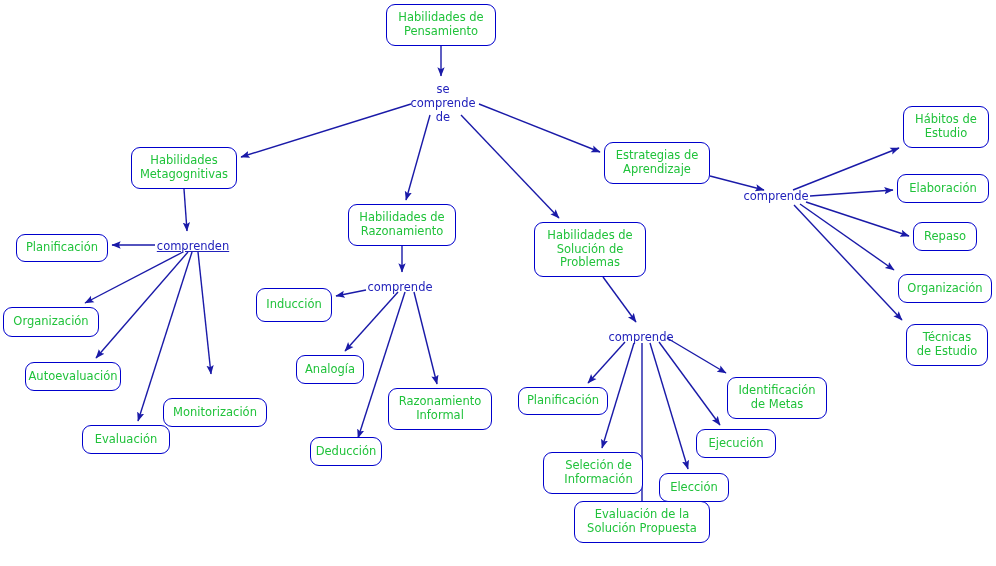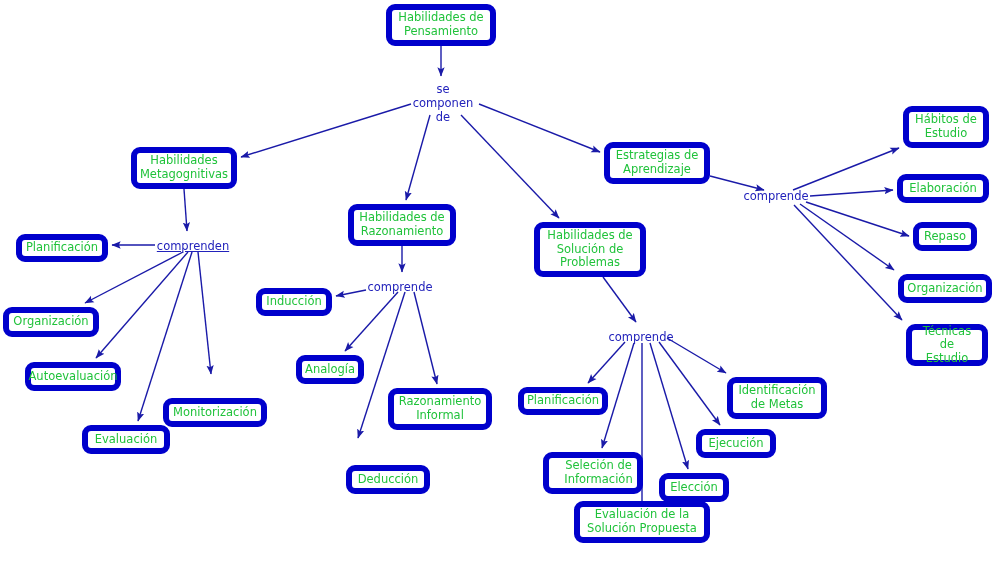--- a/index.html
+++ b/index.html
@@ -18,21 +18,21 @@
   svg#map-svg {
     position: absolute;
     left: 0;
     top: 0;
     width: 996px;
     height: 566px;
   }
   .node-box {
     position: absolute;
     box-sizing: border-box;
-    border: 6px solid #1d4ed8;
+    border: 1px solid #1d4ed8;
     border-radius: 9px;
     background: #ffffff;
     color: #1fc23a;
     display: flex;
     align-items: center;
     justify-content: center;
     text-align: center;
     line-height: 1.18;
     font-size: 11.5px;
     padding: 2px 5px;
@@ -104,23 +104,23 @@
       <div class="node-box" style="left: 534px; top: 222px; width: 112px; height: 55px; border-color: rgb(0, 0, 204); color: rgb(31, 194, 58);">Habilidades de
 Solución de
 Problemas</div>
       <div class="node-box" style="left: 604px; top: 142px; width: 106px; height: 42px; border-color: rgb(0, 0, 204); color: rgb(31, 194, 58);">Estrategias de
 Aprendizaje</div>
       <div class="node-box" style="left: 16px; top: 234px; width: 92px; height: 28px; border-color: rgb(0, 0, 204); color: rgb(31, 194, 58);">Planificación</div>
       <div class="node-box" style="left: 3px; top: 307px; width: 96px; height: 30px; border-color: rgb(0, 0, 204); color: rgb(31, 194, 58);">Organización</div>
       <div class="node-box" style="left: 25px; top: 362px; width: 96px; height: 29px; border-color: rgb(0, 0, 204); color: rgb(31, 194, 58);">Autoevaluación</div>
       <div class="node-box" style="left: 82px; top: 425px; width: 88px; height: 29px; border-color: rgb(0, 0, 204); color: rgb(31, 194, 58);">Evaluación</div>
       <div class="node-box" style="left: 163px; top: 378px; width: 104px; height: 29px; border-color: rgb(0, 0, 204); color: rgb(31, 194, 58); margin-top: 20px;">Monitorización</div>
-      <div class="node-box" style="left: 256px; top: 288px; width: 76px; height: 28px; border-color: rgb(0, 0, 204); color: rgb(31, 194, 58);">Inducción</div>
+      <div class="node-box" style="left: 256px; top: 288px; width: 76px; height: 34px; border-color: rgb(0, 0, 204); color: rgb(31, 194, 58);">Inducción</div>
       <div class="node-box" style="left: 296px; top: 355px; width: 68px; height: 29px; border-color: rgb(0, 0, 204); color: rgb(31, 194, 58);">Analogía</div>
-      <div class="node-box" style="left: 310px; top: 465px; width: 84px; height: 29px; border-color: rgb(0, 0, 204); color: rgb(31, 194, 58); margin-left: 36px;">Deducción</div>
+      <div class="node-box" style="left: 310px; top: 437px; width: 72px; height: 29px; border-color: rgb(0, 0, 204); color: rgb(31, 194, 58);">Deducción</div>
       <div class="node-box" style="left: 388px; top: 388px; width: 104px; height: 42px; border-color: rgb(0, 0, 204); color: rgb(31, 194, 58);">Razonamiento
 Informal</div>
       <div class="node-box" style="left: 518px; top: 387px; width: 90px; height: 28px; border-color: rgb(0, 0, 204); color: rgb(31, 194, 58);">Planificación</div>
       <div class="node-box" style="left: 543px; top: 452px; width: 100px; height: 42px; border-color: rgb(0, 0, 204); color: rgb(31, 194, 58); padding-left: 16px;">Seleción de
 Información</div>
       <div class="node-box" style="left: 574px; top: 501px; width: 136px; height: 42px; border-color: rgb(0, 0, 204); color: rgb(31, 194, 58);">Evaluación de la
 Solución Propuesta</div>
       <div class="node-box" style="left: 659px; top: 473px; width: 70px; height: 29px; border-color: rgb(0, 0, 204); color: rgb(31, 194, 58);">Elección</div>
       <div class="node-box" style="left: 696px; top: 429px; width: 80px; height: 29px; border-color: rgb(0, 0, 204); color: rgb(31, 194, 58);">Ejecución</div>
       <div class="node-box" style="left: 727px; top: 377px; width: 100px; height: 42px; border-color: rgb(0, 0, 204); color: rgb(31, 194, 58);">Identificación
@@ -128,21 +128,21 @@
       <div class="node-box" style="left: 903px; top: 106px; width: 86px; height: 42px; border-color: rgb(0, 0, 204); color: rgb(31, 194, 58);">Hábitos de
 Estudio</div>
       <div class="node-box" style="left: 897px; top: 174px; width: 92px; height: 29px; border-color: rgb(0, 0, 204); color: rgb(31, 194, 58);">Elaboración</div>
       <div class="node-box" style="left: 913px; top: 222px; width: 64px; height: 29px; border-color: rgb(0, 0, 204); color: rgb(31, 194, 58);">Repaso</div>
       <div class="node-box" style="left: 898px; top: 274px; width: 94px; height: 29px; border-color: rgb(0, 0, 204); color: rgb(31, 194, 58);">Organización</div>
       <div class="node-box" style="left: 906px; top: 324px; width: 82px; height: 42px; border-color: rgb(0, 0, 204); color: rgb(31, 194, 58);">Técnicas
 de Estudio</div>
     </div>
   <div id="label-layer">
       <div class="link-label" style="left: 400px; top: 83px; width: 86px; color: rgb(34, 34, 187);">se
-componen
+comprende
 de</div>
       <div class="link-label" style="left: 152px; top: 240px; width: 82px; color: rgb(34, 34, 187); text-decoration: underline;">comprenden</div>
       <div class="link-label" style="left: 362px; top: 281px; width: 76px; color: rgb(34, 34, 187);">comprende</div>
       <div class="link-label" style="left: 603px; top: 331px; width: 76px; color: rgb(34, 34, 187);">comprende</div>
       <div class="link-label" style="left: 738px; top: 190px; width: 76px; color: rgb(34, 34, 187);">comprende</div>
     </div>
 
 </div>
 
 </body></html>

